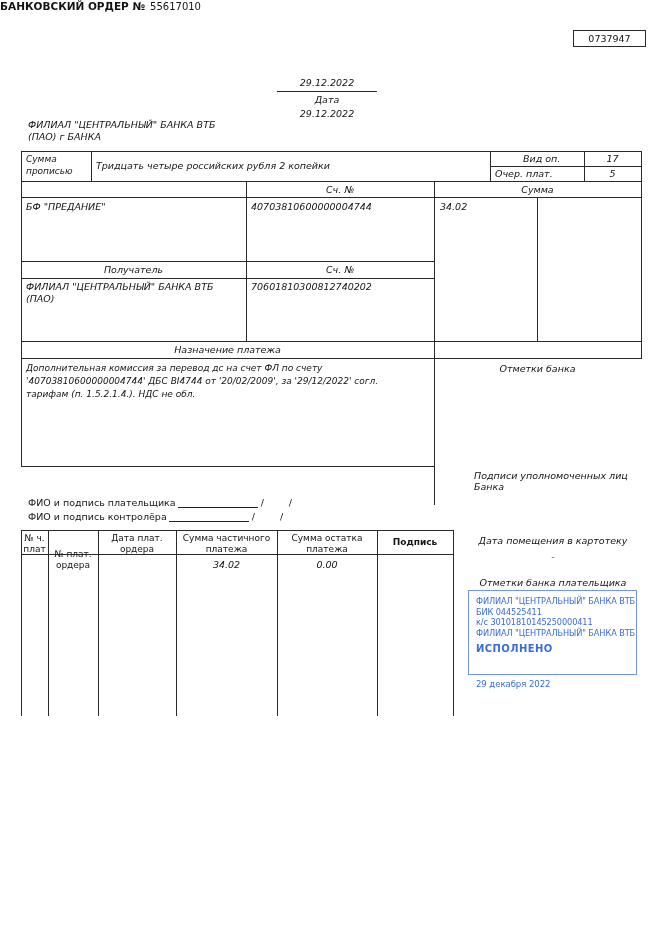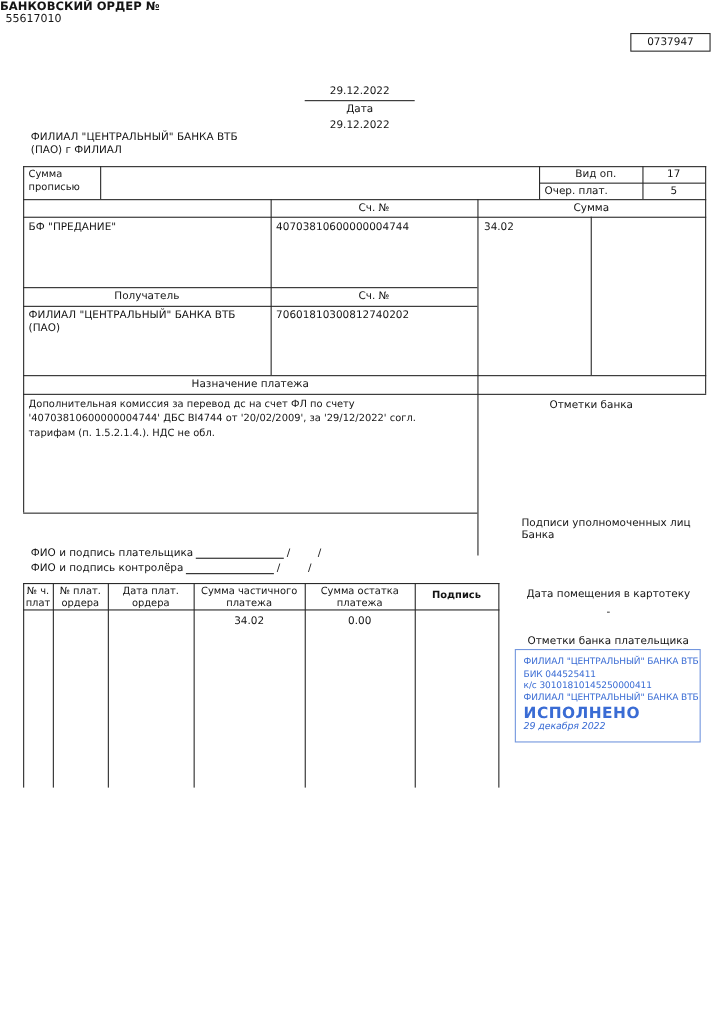--- a/index.html
+++ b/index.html
@@ -4,61 +4,61 @@
 <style>
   html,body{margin:0;padding:0;background:#fff;}
   #doc{
     position:relative;
     width:659px;height:933px;
     background:#ffffff;
     font-family:"DejaVu Sans",sans-serif;
     color:#141414;
     overflow:hidden;
   }
-  .t{position:absolute;font-size:9.5px;line-height:11px;white-space:pre-line;color:#141414;}
+  .t{position:absolute;font-size:9.5px;line-height:11px;white-space:pre-line;color:#141414;font-style:italic;}
   .c{text-align:center;}
   .sm{font-size:9px;line-height:12px;}
   .hl{position:absolute;height:1px;background:#2a2a2a;}
   .vl{position:absolute;width:1px;background:#2a2a2a;}
   .box{position:absolute;border:1px solid #2a2a2a;box-sizing:border-box;}
   #form-code{width:73px;height:17px;left:573px;top:30px;font-size:9.5px;line-height:15px;text-align:center;}
-  #title{left:28px;top:77px;display:flex;align-items:flex-start;white-space:pre;flex-direction:column;}
+  #title{left:28px;top:77px;display:flex;align-items:center;white-space:pre;}
   #title .lbl{font-weight:bold;font-size:10.5px;}
   #title .num{font-size:10px;margin-left:5px;}
   .sigrow{position:absolute;display:flex;align-items:flex-end;font-size:9.5px;line-height:11px;white-space:pre;}
   .uline{width:80px;height:11px;border-bottom:1px solid #222;margin-left:2px;}
   .slash{margin-left:3px;}
   .sgap{display:inline-block;width:22px;}
   .bth{position:absolute;top:533px;font-size:9px;line-height:10.5px;text-align:center;white-space:pre-line;}
   #stamp{
     position:absolute;left:468px;top:590px;width:169px;height:85px;
     box-sizing:border-box;border:1px solid #7396de;
     padding:5px 7px;color:#3a6cd4;
     font-size:8.2px;line-height:10.6px;letter-spacing:-0.1px;white-space:nowrap;
   }
-  #stamp .status{font-size:14px;font-weight:bold;letter-spacing:0.4px;margin-top:4px;line-height:14px;}
-  #stamp .sdate{margin-top:0;font-size:8.6px;font-style:italic;}
+  #stamp .status{font-size:10px;font-weight:bold;letter-spacing:0.4px;margin-top:4px;line-height:14px;}
+  #stamp .sdate{margin-top:23px;font-size:8.6px;}
 </style>
 </head>
 <body>
 
 <div id="doc">
 
   <div id="form-code" class="box">0737947</div>
 
   <div id="title">
     <span class="lbl">БАНКОВСКИЙ ОРДЕР №</span>
     <span class="num">55617010</span>
   </div>
   <div class="t c" style="left:277px;top:77px;width:100px;">29.12.2022</div>
   <div class="hl" style="left:277px;top:91px;width:100px;"></div>
   <div class="t c" style="left:277px;top:94px;width:100px;">Дата</div>
   <div class="t c" style="left:277px;top:108px;width:100px;">29.12.2022</div>
   <div class="t" style="left:28px;top:119px;">ФИЛИАЛ "ЦЕНТРАЛЬНЫЙ" БАНКА ВТБ</div>
-  <div class="t" style="left:28px;top:131px;">(ПАО) г ФИЛИАЛ</div>
+  <div class="t" style="left:28px;top:131px;">(ПАО) г БАНКА</div>
 
   <div class="hl" style="left:21px;top:151px;width:621px;"></div>
   <div class="hl" style="left:490px;top:166px;width:151px;"></div>
   <div class="hl" style="left:21px;top:181px;width:621px;"></div>
   <div class="hl" style="left:21px;top:197px;width:621px;"></div>
   <div class="hl" style="left:21px;top:261px;width:413px;"></div>
   <div class="hl" style="left:21px;top:278px;width:413px;"></div>
   <div class="hl" style="left:21px;top:341px;width:621px;"></div>
   <div class="hl" style="left:21px;top:358px;width:621px;"></div>
   <div class="hl" style="left:21px;top:466px;width:413px;"></div>
@@ -67,20 +67,21 @@
   <div class="vl" style="left:641px;top:151px;height:207px;"></div>
   <div class="vl" style="left:91px;top:151px;height:30px;"></div>
   <div class="vl" style="left:490px;top:151px;height:30px;"></div>
   <div class="vl" style="left:584px;top:151px;height:30px;"></div>
   <div class="vl" style="left:246px;top:181px;height:160px;"></div>
   <div class="vl" style="left:434px;top:181px;height:324px;"></div>
   <div class="vl" style="left:537px;top:197px;height:144px;"></div>
 
   <div class="t sm" style="left:26px;top:153px;">Сумма
 прописью</div>
+  <div class="t" style="left:96px;top:160px;">Тридцать четыре российских рубля 2 копейки</div>
   <div class="t" style="left:495px;top:153px;padding-left:28px;">Вид оп.</div>
   <div class="t c" style="left:584px;top:153px;width:57px;">17</div>
   <div class="t" style="left:495px;top:168px;">Очер. плат.</div>
   <div class="t c" style="left:584px;top:168px;width:57px;">5</div>
 
   <div class="t c" style="left:246px;top:184px;width:188px;">Сч. №</div>
   <div class="t c" style="left:434px;top:184px;width:207px;">Сумма</div>
 
   <div class="t" style="left:26px;top:201px;">БФ "ПРЕДАНИЕ"</div>
   <div class="t" style="left:251px;top:201px;">40703810600000004744</div>
@@ -119,21 +120,21 @@
   <div class="vl" style="left:21px;top:530px;height:186px;"></div>
   <div class="vl" style="left:48px;top:530px;height:186px;"></div>
   <div class="vl" style="left:98px;top:530px;height:186px;"></div>
   <div class="vl" style="left:176px;top:530px;height:186px;"></div>
   <div class="vl" style="left:277px;top:530px;height:186px;"></div>
   <div class="vl" style="left:377px;top:530px;height:186px;"></div>
   <div class="vl" style="left:453px;top:530px;height:186px;"></div>
 
   <div class="bth" style="left:21px;width:27px;">№ ч.
 плат</div>
-  <div class="bth" style="left:48px;width:50px;">№ плат.
+  <div class="bth" style="left:48px;width:50px;margin-top:16px;">№ плат.
 ордера</div>
   <div class="bth" style="left:98px;width:78px;">Дата плат.
 ордера</div>
   <div class="bth" style="left:176px;width:101px;">Сумма частичного
 платежа</div>
   <div class="bth" style="left:277px;width:100px;">Сумма остатка
 платежа</div>
   <div class="bth" style="left:377px;width:76px;top:537px;font-weight:bold;">Подпись</div>
 
   <div class="t c" style="left:176px;top:559px;width:101px;">34.02</div>

